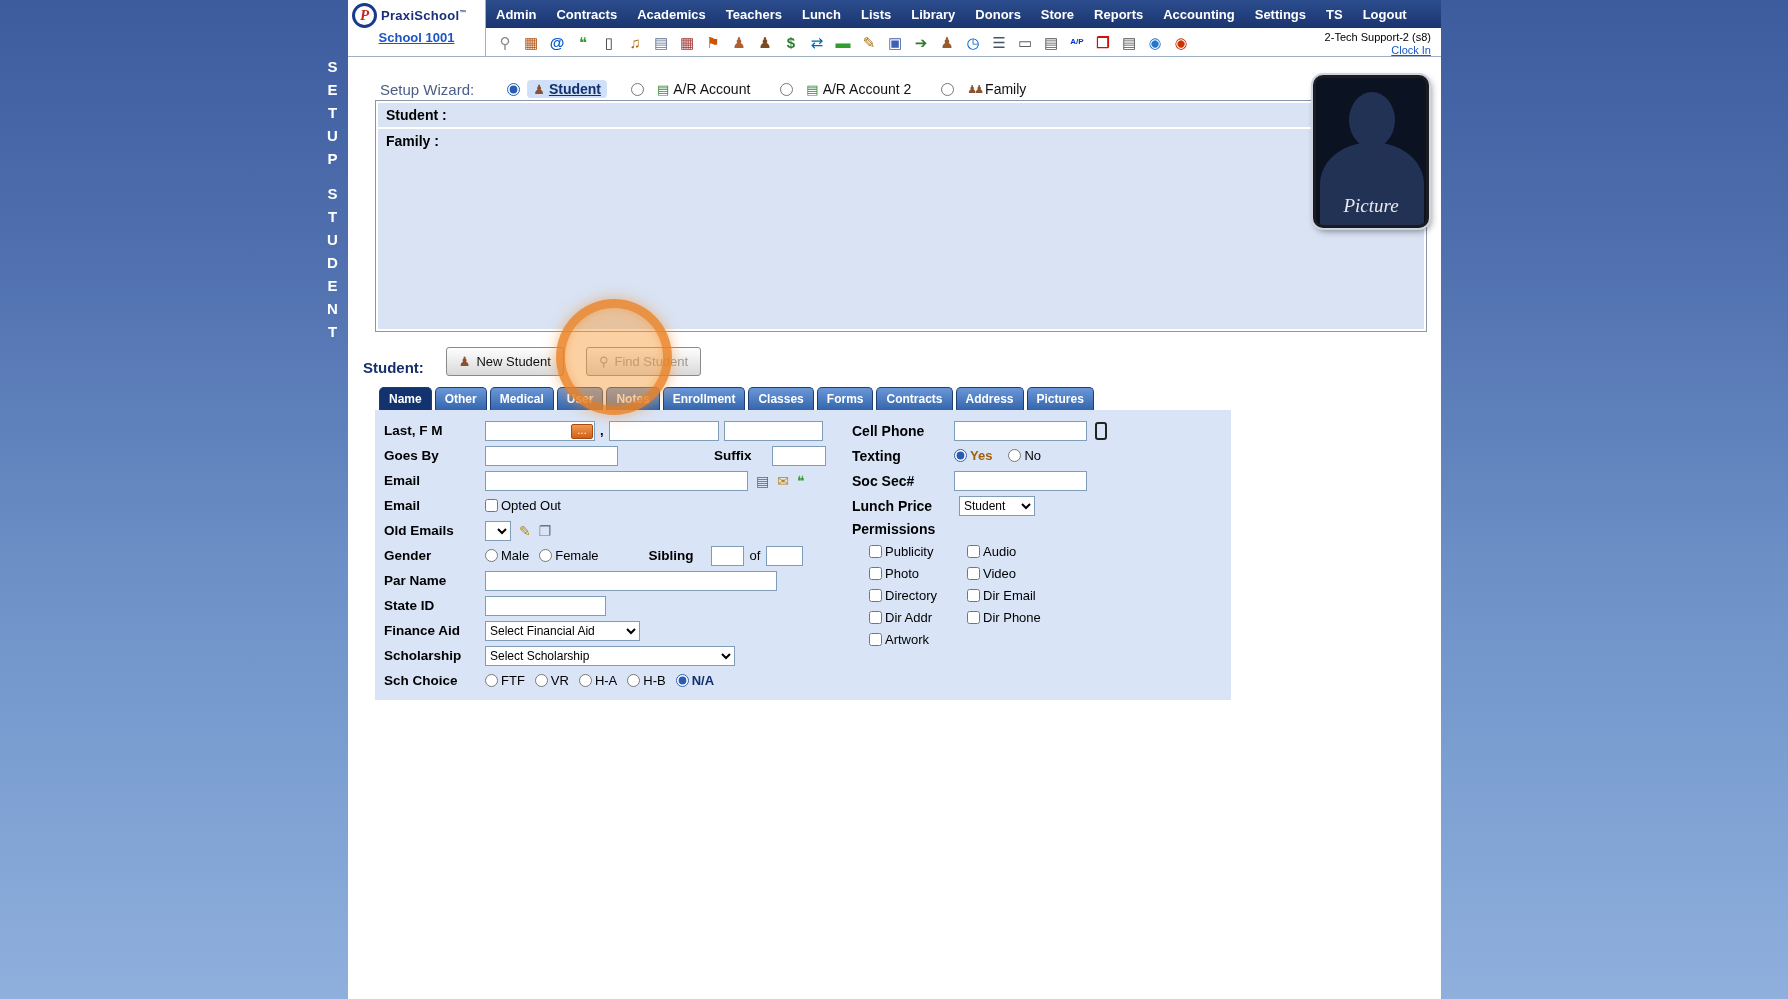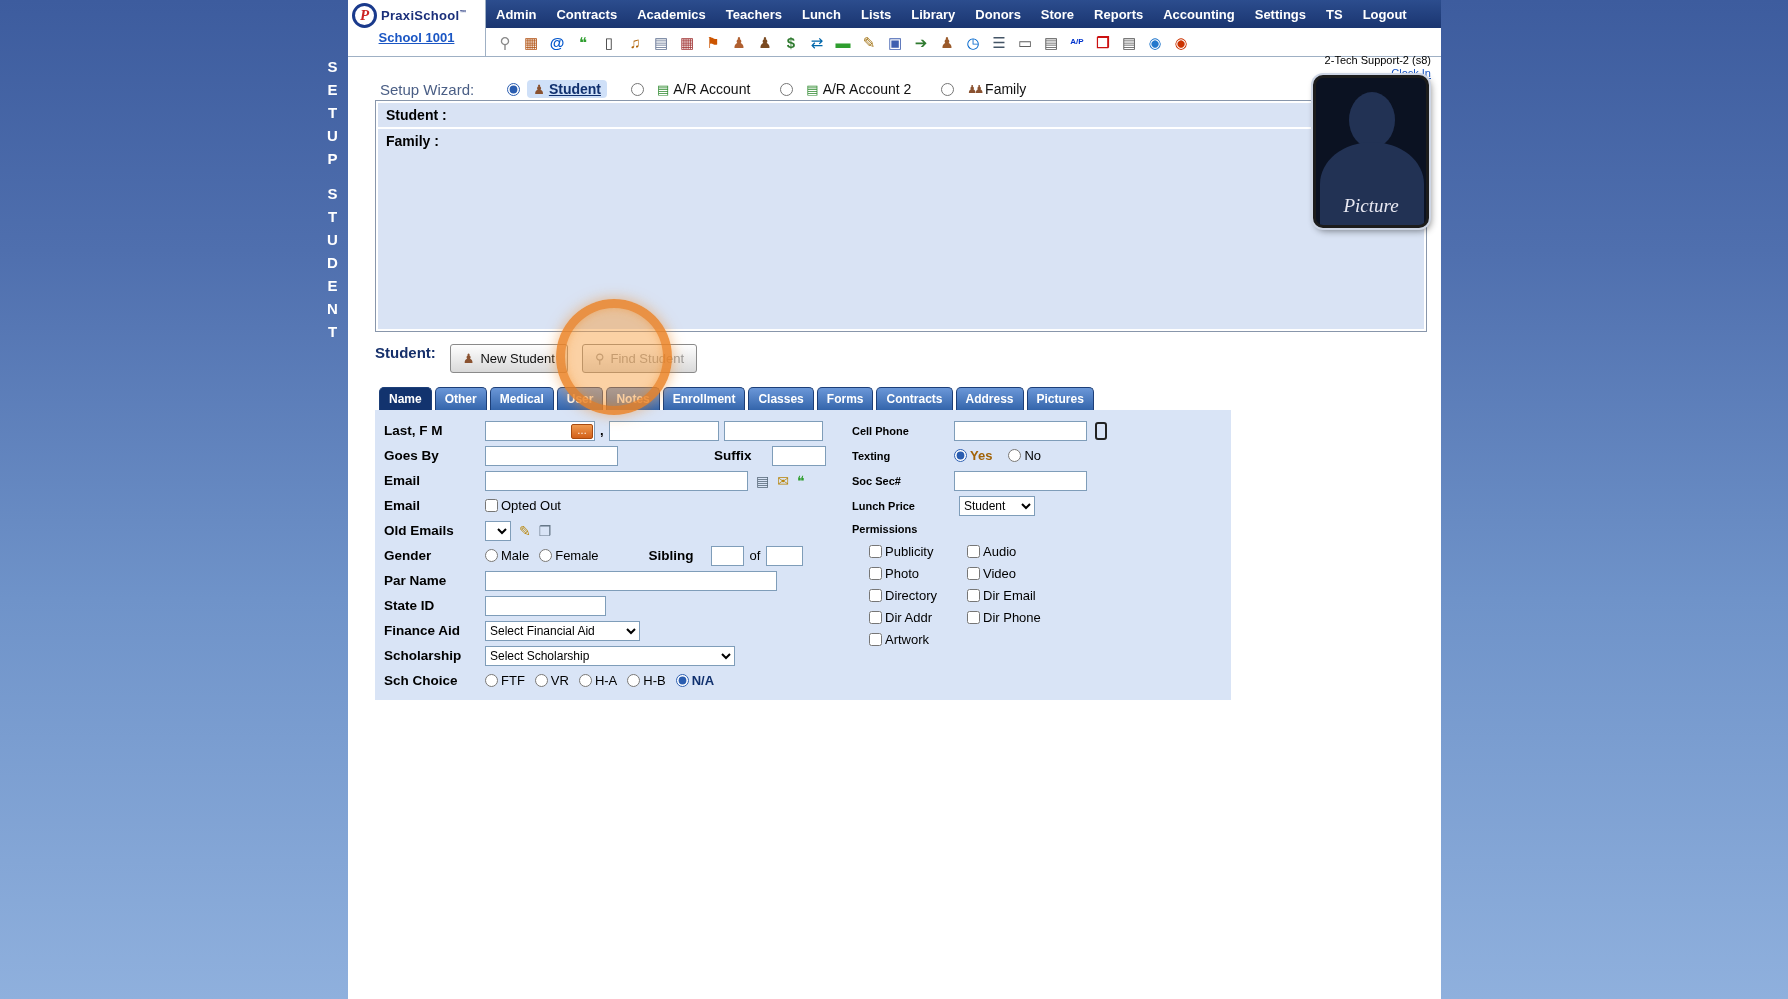--- a/index.html
+++ b/index.html
@@ -59,21 +59,21 @@
   .tb-icon:nth-child(13){color:#0066aa} .tb-icon:nth-child(14){color:#2f9e2f}
   .tb-icon:nth-child(15){color:#a07010} .tb-icon:nth-child(16){color:#4060b0}
   .tb-icon:nth-child(17){color:#2f7a2f} .tb-icon:nth-child(18){color:#9a5a2a}
   .tb-icon:nth-child(19){color:#0066cc} .tb-icon:nth-child(20){color:#445566}
   .tb-icon:nth-child(21){color:#606060} .tb-icon:nth-child(22){color:#505050}
   .tb-icon:nth-child(23){color:#0033cc;font-size:8px;font-weight:bold}
   .tb-icon:nth-child(24){color:#cc1111;font-weight:bold}
   .tb-icon:nth-child(25){color:#505050} .tb-icon:nth-child(26){color:#2277cc}
   .tb-icon:nth-child(27){color:#cc3300}
 
-  .support { position:absolute; right:10px; top:3px; text-align:right; font-size:11px; color:#000; line-height:13px;margin-top:23px; }
+  .support { position:absolute; right:10px; top:3px; text-align:right; font-size:11px; color:#000; line-height:13px; }
   .clock-in { color:#1a56c4; text-decoration:underline; cursor:pointer; font-size:11px; }
 
   
   .wizard-row { position:absolute; left:27px; top:78px; display:flex; align-items:center; height:22px; }
   .wizard-label { color:#4a5e85; font-size:15px; margin-right:33px; padding-left:5px; }
   .wiz-opt { display:flex; align-items:center; gap:4px; margin-right:24px; font-size:14px; color:#111; cursor:pointer; }
   .wiz-pill { display:flex; align-items:center; gap:4px; padding:1px 6px; border-radius:4px; }
   .wiz-opt.selected .wiz-pill { background:#cfe0f8; }
   .wiz-opt.selected .wiz-text { font-weight:bold; color:#10306e; text-decoration:underline; }
   .wiz-icon-student { color:#8a5230; font-size:13px; }
@@ -95,21 +95,21 @@
     box-shadow:0 0 0 2px #cdd5e4, 2px 3px 7px rgba(0,0,0,.45); cursor:pointer;
   }
   .sil-head { position:absolute; left:33px; top:14px; width:46px; height:56px; border-radius:50%; background:#223254; }
   .sil-body { position:absolute; left:4px; top:64px; width:104px; height:84px; border-radius:50% 50% 0 0; background:#223254; }
   .picture-label {
     position:absolute; bottom:8px; width:100%; text-align:center; color:#e9e9f2;
     font-family:"Liberation Serif", serif; font-style:italic; font-size:19px;
   }
 
   
-  .actions-row { position:absolute; left:27px; top:344px; height:32px; display:flex; align-items:flex-start; }
+  .actions-row { position:absolute; left:15px; top:344px; height:32px; display:flex; align-items:flex-end;gap:8px; }
   .actions-label { font-weight:bold; color:#16306b; font-size:15px; margin-right:14px; }
   .btn {
     height:29px; display:inline-flex; align-items:center; gap:6px; padding:0 12px;
     border:1px solid #8a8a8a; border-radius:3px; background:linear-gradient(#fefefe,#d9d9d9);
     font-size:13px; color:#111; cursor:pointer; font-family:"Liberation Sans",sans-serif;
   }
   .btn + .btn { margin-left:14px; }
   .btn.disabled { color:#999; }
   .btn-icon-person { color:#8a5230; font-size:13px; }
   .btn-icon-search { color:#999; font-size:13px; }
@@ -123,21 +123,21 @@
   }
   .tab.active { background:#12336e; }
 
   
   .form-panel { position:absolute; left:27px; top:410px; width:856px; height:290px; background:#d9e4f6; }
   .fcol-left  { position:absolute; left:9px;  top:8px; }
   .fcol-right { position:absolute; left:477px; top:8px; }
   .frow { display:flex; align-items:center; height:25px; font-size:13px; color:#000; }
   .frow-r { display:flex; align-items:center; height:25px; font-size:13px; color:#000; }
   .flabel   { width:101px; font-weight:bold; font-size:13.5px; flex:0 0 auto; }
-  .flabel-r { width:102px; font-weight:bold; font-size:11px; flex:0 0 auto; }
+  .flabel-r { width:102px; font-weight:bold; font-size:14px; flex:0 0 auto; }
   .ti { border:1px solid #7f9db9; height:20px; font-size:12px; padding:0 3px; background:#fff; font-family:"Liberation Sans",sans-serif; }
   select.ti { padding:0; }
   input[type=checkbox], input[type=radio] { accent-color:#2a5db0; margin:0 3px 0 0; }
   .rel { position:relative; display:inline-block; }
   .lookup-btn {
     position:absolute; right:2px; top:3px; width:22px; height:15px; border:1px solid #a84a10;
     border-radius:2px; background:linear-gradient(#f09a50,#d2601a); color:#fff; font-size:10px;
     line-height:12px; text-align:center; padding:0; cursor:pointer;
   }
   .comma { margin:0 5px; font-weight:bold; }

